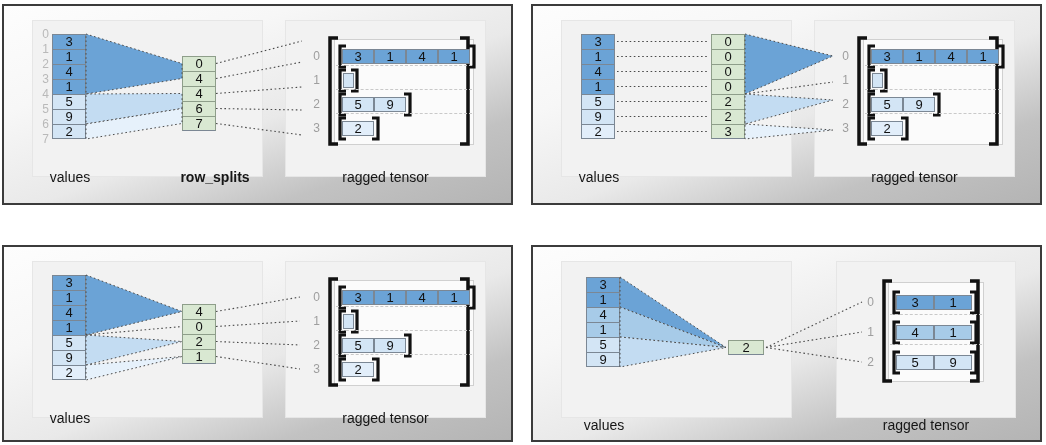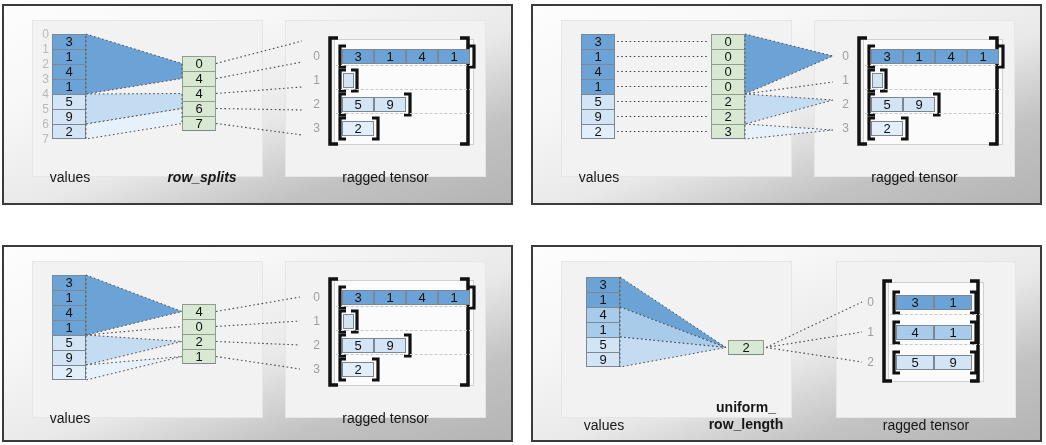--- a/index.html
+++ b/index.html
@@ -99,21 +99,21 @@
       <div class="idx" style="left: 33px; top: 113px;">6</div>
       <div class="idx" style="left: 33px; top: 128px;">7</div>
       <div class="col" style="left: 178px; top: 50px; width: 34px;">
         <div class="cell g-cell" style="width: 34px; height: 15px;">0</div>
         <div class="cell g-cell" style="width: 34px; height: 15px;">4</div>
         <div class="cell g-cell" style="width: 34px; height: 15px;">4</div>
         <div class="cell g-cell" style="width: 34px; height: 15px;">6</div>
         <div class="cell g-cell" style="width: 34px; height: 15px;">7</div>
       </div>
       <div class="caption" style="left: 20px; top: 163px; width: 92px;">values</div>
-      <div class="caption bold" style="left: 123px; top: 163px; width: 150px; font-style: italic;">row_splits</div>
+      <div class="caption bold" style="left: 136px; top: 163px; width: 150px;">row_splits</div>
       <div class="caption" style="left: 281px; top: 163px; width: 201px;">ragged tensor</div>
       <div class="rt-box" style="left: 330px; top: 33px; width: 140px; height: 106px;"></div>
       <svg width="170" height="114" style="left:320px;top:30px;position:absolute;">
         <path d="M 14 2 L 6 2 L 6 108 L 14 108" fill="none" stroke="#111" stroke-width="3.5"></path>
         <path d="M 136 2 L 144 2 L 144 108 L 136 108" fill="none" stroke="#111" stroke-width="3.5"></path>
       </svg>
       <div class="rtidx" style="left: 304px; top: 44px;">0</div>
       <svg width="154" height="28" style="left:332px;top:37.5px;position:absolute;">
         <path d="M 10 2 L 4 2 L 4 23 L 10 23" fill="none" stroke="#111" stroke-width="3.2"></path>
         <path d="M 132 2 L 138 2 L 138 23 L 132 23" fill="none" stroke="#111" stroke-width="3.2"></path>
@@ -303,22 +303,20 @@
         <div class="cell v-dark" style="width: 34px; height: 15px;">1</div>
         <div class="cell v-mid" style="width: 34px; height: 15px;">4</div>
         <div class="cell v-mid" style="width: 34px; height: 15px;">1</div>
         <div class="cell v-light" style="width: 34px; height: 15px;">5</div>
         <div class="cell v-light" style="width: 34px; height: 15px;">9</div>
       </div>
       <div class="col" style="left: 195px; top: 93px; width: 36px;">
         <div class="cell g-cell" style="width: 36px; height: 15px;">2</div>
       </div>
       <div class="caption" style="left: 25px; top: 170px; width: 92px;">values</div>
-      <div class="caption bold" style="left: 150px; top: 152px; width: 126px;">uniform_
-row_length</div>
       <div class="caption" style="left: 303px; top: 170px; width: 180px;">ragged tensor</div>
       <div class="rt-box" style="left: 355px; top: 35px; width: 96px; height: 100px;"></div>
       <svg width="126" height="108" style="left:345px;top:32px;position:absolute;">
         <path d="M 14 2 L 6 2 L 6 102 L 14 102" fill="none" stroke="#111" stroke-width="3.5"></path>
         <path d="M 92 2 L 100 2 L 100 102 L 92 102" fill="none" stroke="#111" stroke-width="3.5"></path>
       </svg>
       <div class="rtidx" style="left: 329px; top: 49px;">0</div>
       <svg width="102" height="28" style="left:357px;top:42.5px;position:absolute;">
         <path d="M 10 2 L 4 2 L 4 23 L 10 23" fill="none" stroke="#111" stroke-width="3.2"></path>
         <path d="M 80 2 L 86 2 L 86 23 L 80 23" fill="none" stroke="#111" stroke-width="3.2"></path>

